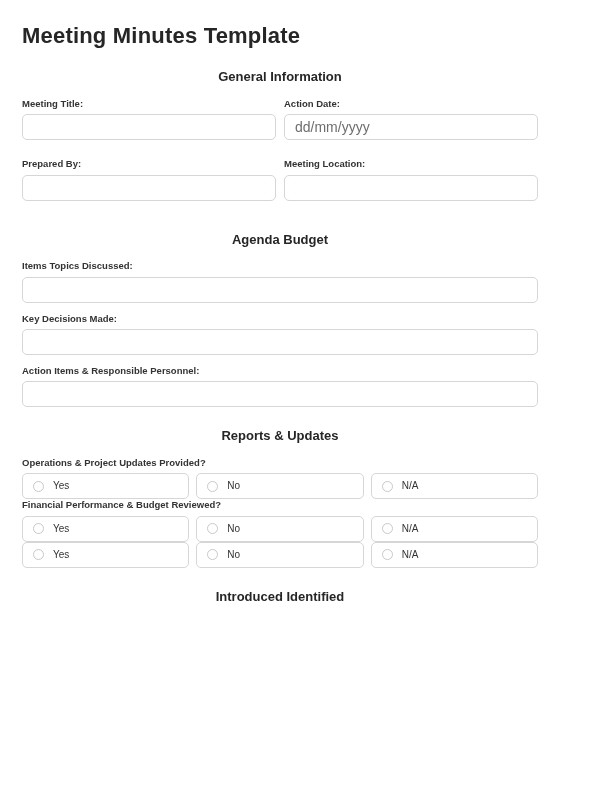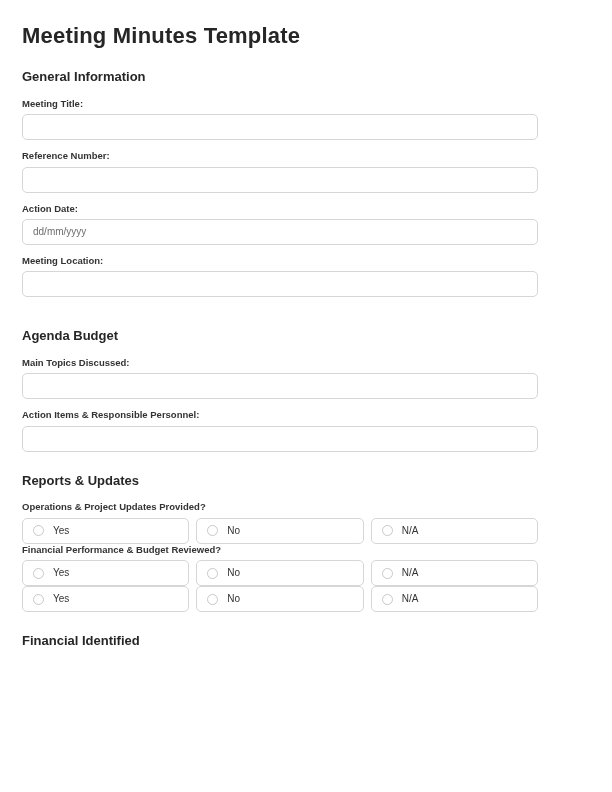--- a/index.html
+++ b/index.html
@@ -21,47 +21,49 @@
     margin: 0;
     line-height: 1.1;
     letter-spacing: 0.2px;
   }
   .section-heading {
     font-size: 13px;
     font-weight: 700;
     color: #262626;
     margin: 21px 0 13px 0;
     line-height: 1.2;
+    text-align: center;
   }
   .field { margin-bottom: 10px; }
   .grid2 {
     display: grid;
-    grid-template-columns: 1fr;
+    grid-template-columns: 1fr 1fr;
     column-gap: 10px;
     row-gap: 0;
+    gap: 8px;
   }
   .field-label, .question-label {
     display: block;
     font-size: 9.5px;
     font-weight: 700;
     color: #333333;
     margin: 0 0 5px 0;
     line-height: 1.2;
   }
   .text-input {
     display: block;
     width: 100%;
     height: 26px;
     box-sizing: border-box;
     border: 1px solid #d6d6d6;
     border-radius: 5px;
     background: #ffffff;
     padding: 0 10px;
     font-family: "Liberation Sans", sans-serif;
-    font-size: 10px;
+    font-size: 14px;
     color: #333333;
     outline: none;
   }
   .text-input::placeholder { color: #6e6e6e; opacity: 1; }
   .question { }
   .options-row { display: flex; gap: 7px; }
   .option-box {
     flex: 1;
     height: 26px;
     box-sizing: border-box;
@@ -93,38 +95,42 @@
   <h1 class="page-title">Meeting Minutes Template</h1>
 
   <h2 class="section-heading">General Information</h2>
 
   <div class="grid2">
     <div class="field">
       <span class="field-label">Meeting Title:</span>
       <input class="text-input" type="text" placeholder="" style="">
     </div>
     <div class="field">
-      <span class="field-label">Reference Number:</span>
-      <input class="text-input" type="text" placeholder="" style="">
+      <span class="field-label">Action Date:</span>
+      <input class="text-input" type="text" placeholder="dd/mm/yyyy" style="">
     </div>
     <div class="field">
-      <span class="field-label">Action Date:</span>
-      <input class="text-input" type="text" placeholder="dd/mm/yyyy" style="">
+      <span class="field-label">Prepared By:</span>
+      <input class="text-input" type="text" placeholder="" style="">
     </div>
     <div class="field">
       <span class="field-label">Meeting Location:</span>
       <input class="text-input" type="text" placeholder="" style="">
     </div>
   </div>
 
 
   <h2 class="section-heading">Agenda Budget</h2>
 
   <div class="field">
-    <span class="field-label">Main Topics Discussed:</span>
+    <span class="field-label">Items Topics Discussed:</span>
+    <input class="text-input" type="text" placeholder="" style="">
+  </div>
+  <div class="field">
+    <span class="field-label">Key Decisions Made:</span>
     <input class="text-input" type="text" placeholder="" style="">
   </div>
   <div class="field">
     <span class="field-label">Action Items &amp; Responsible Personnel:</span>
     <input class="text-input" type="text" placeholder="" style="">
   </div>
 
   <h2 class="section-heading">Reports &amp; Updates</h2>
 
   <div class="question">
@@ -173,15 +179,15 @@
         <span class="radio-circle"></span>
         <span class="option-label">No</span>
       </div>
       <div class="option-box">
         <span class="radio-circle"></span>
         <span class="option-label">N/A</span>
       </div>
     </div>
   </div>
 
-  <h2 class="section-heading">Financial Identified</h2>
+  <h2 class="section-heading">Introduced Identified</h2>
 
 </div>
 
 </body></html>

